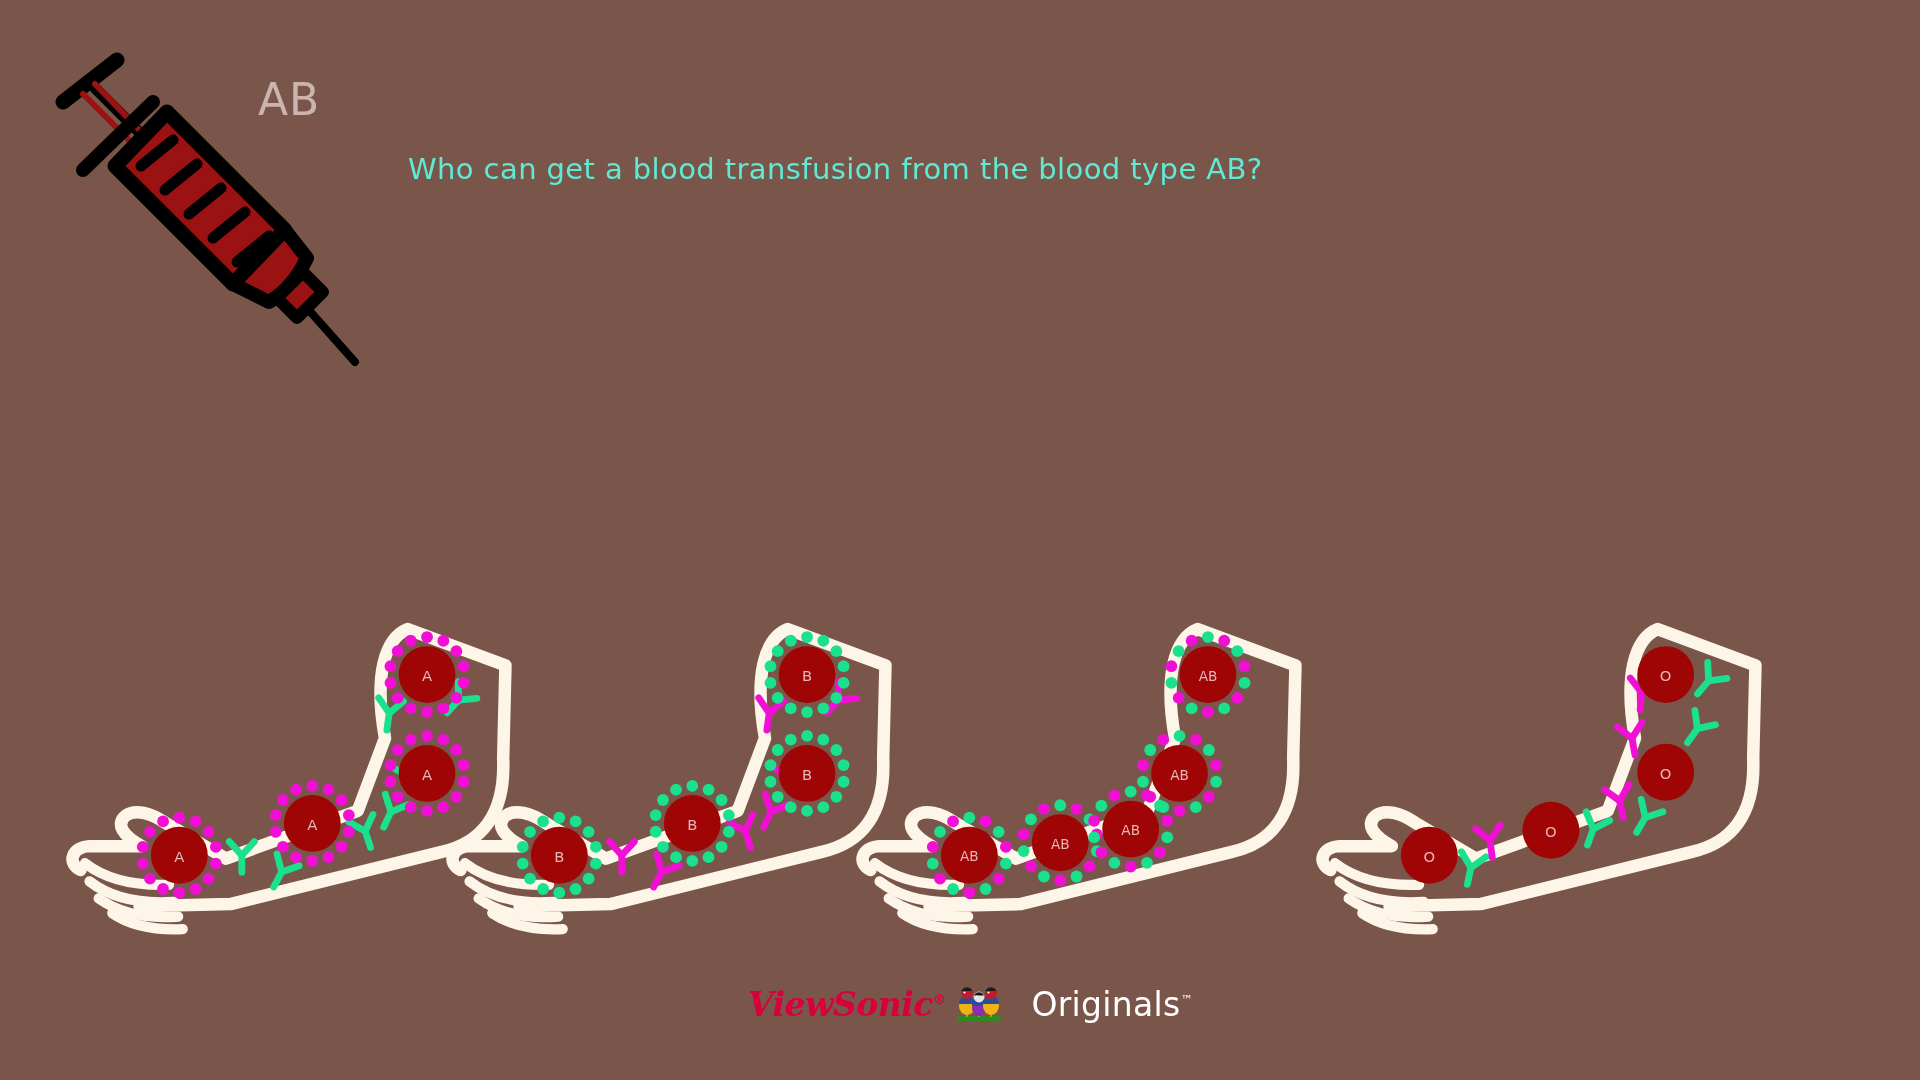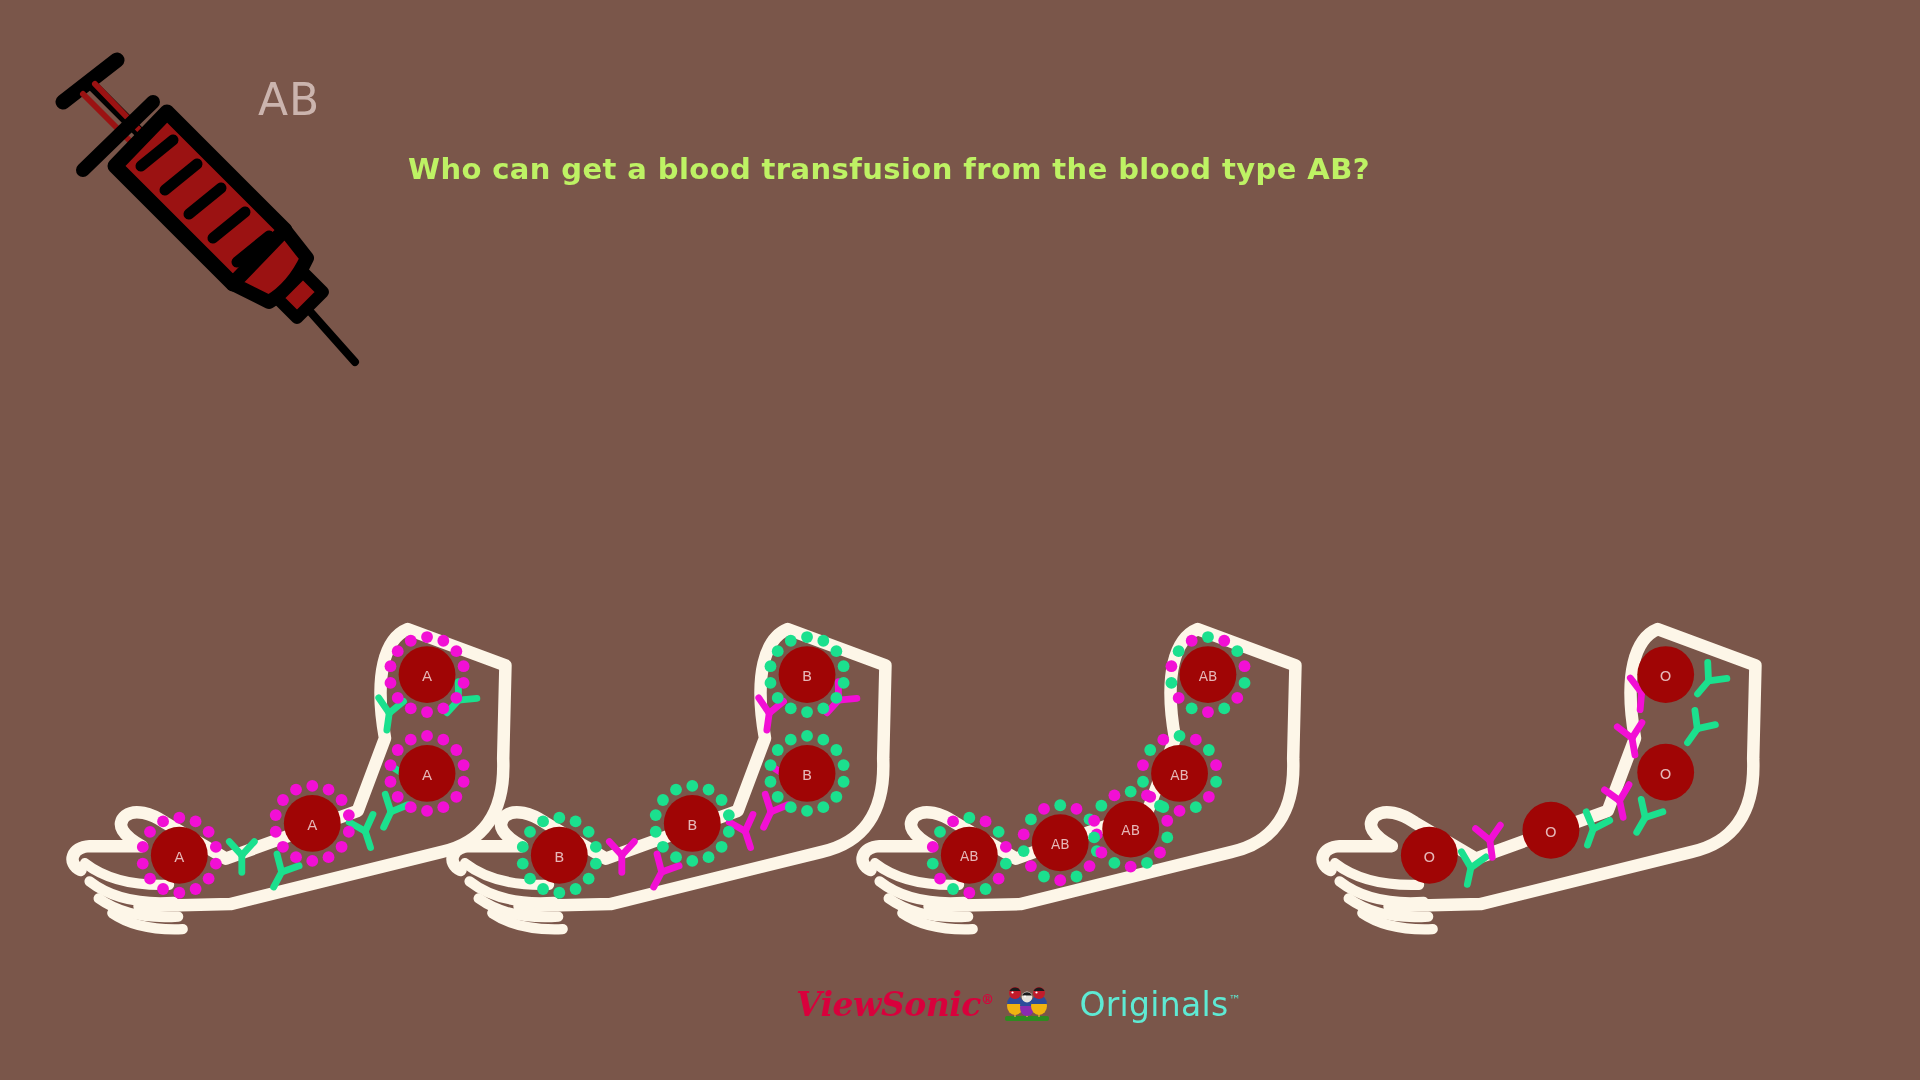--- a/index.html
+++ b/index.html
@@ -18,22 +18,22 @@
   #ab-caption{
     left:258px;top:78px;
     font-size:44px;letter-spacing:1px;
     color:#CBB4AE;font-weight:400;
     line-height:1;
   }
 
   
   #title{
     left:408px;top:152px;
-    font-size:29px;font-weight:bold;
-    color:#bef264;letter-spacing:.4px;
+    font-size:29px;font-weight:normal;
+    color:#5eead4;letter-spacing:.4px;
     white-space:nowrap;
   }
 
   
   .arm{position:absolute;top:560px;width:500px;height:420px;}
   #arm-0{left:60px;}
   #arm-1{left:440px;}
   #arm-2{left:850px;}
   #arm-3{left:1310px;}
 
@@ -49,30 +49,30 @@
   
   #logo{
     left:748px;top:978px;
     width:430px;height:52px;
     display:flex;align-items:center;
   }
   #logo-viewsonic{
     font-family:"DejaVu Serif","Liberation Serif",serif;
     font-weight:bold;font-style:italic;
     font-size:33px;color:#D8003C;
-    letter-spacing:-.5px;line-height:1;margin-left:48px;
+    letter-spacing:-.5px;line-height:1;
   }
   #logo-reg{font-size:13px;vertical-align:super;font-style:normal;}
   #logo-divider{
     width:2px;height:36px;background:#2A2A2A;
     margin:0 13px 0 11px;
   }
   #logo-originals{
     font-family:"DejaVu Sans","Liberation Sans",sans-serif;
-    font-size:33px;color:#5eead4;font-weight:400;
+    font-size:33px;color:#ffffff;font-weight:400;
     letter-spacing:.3px;line-height:1;
   }
   #logo-tm{font-size:12px;vertical-align:super;}
   #logo-birds{margin:0 2px 0 8px;}
 </style>
 </head>
 <body>
 
 <div id="stage">
 

